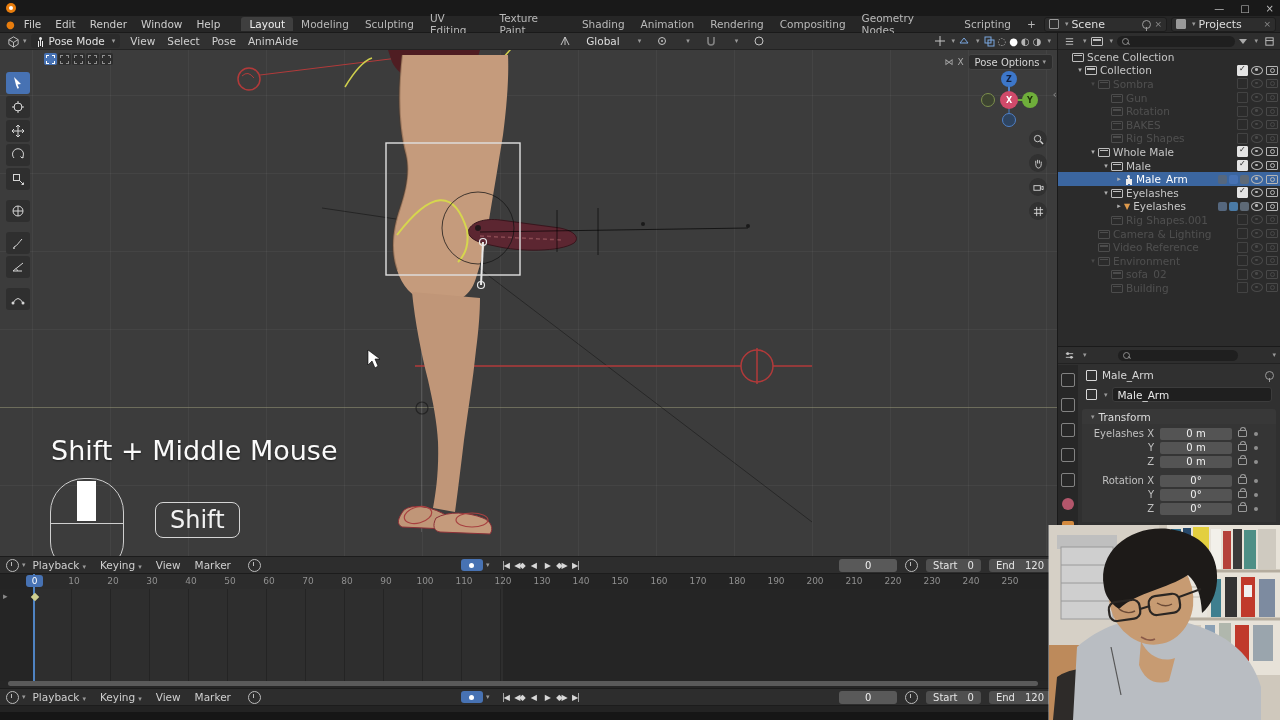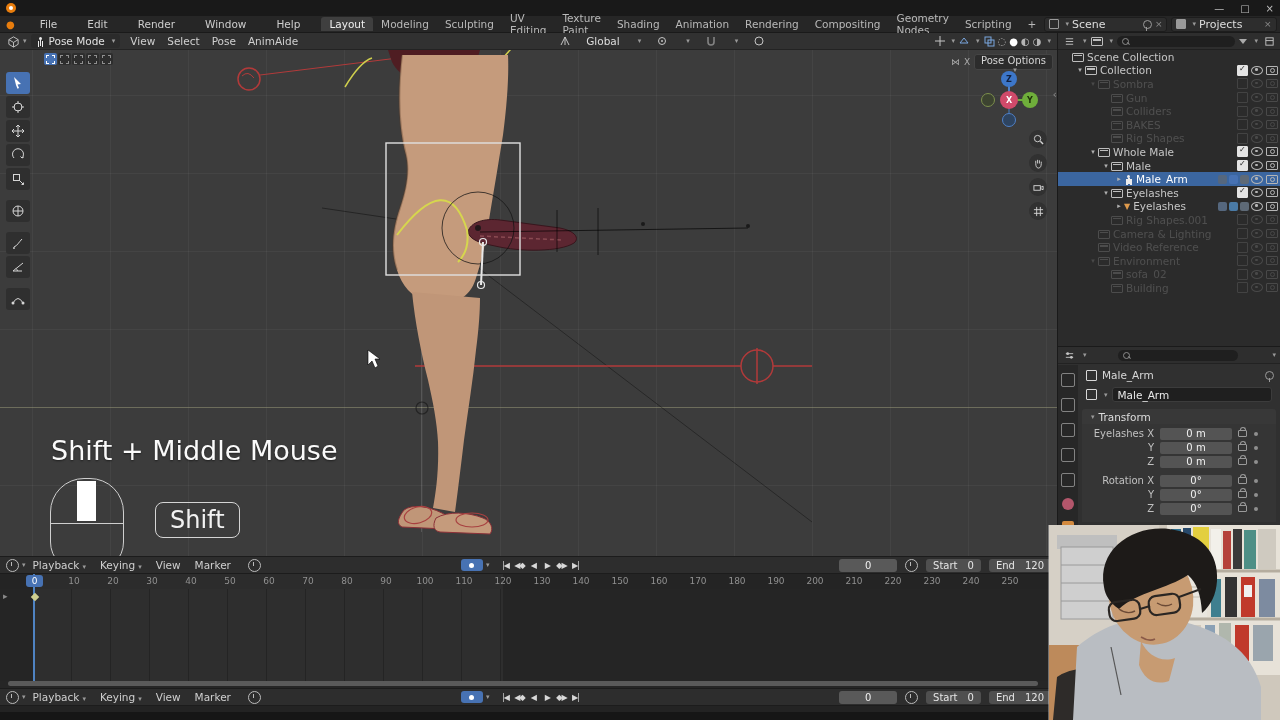--- a/index.html
+++ b/index.html
@@ -11,21 +11,21 @@
   .dim{opacity:.48;}
   
   #titlebar{left:0;top:0;width:1280px;height:16px;background:#191919;display:flex;align-items:center;padding:0 6px;box-sizing:border-box;}
   #blender-logo{width:10px;height:10px;border-radius:50%;background:#e87d0d;position:relative;margin-right:6px;flex:none;}
   #blender-logo::after{content:"";position:absolute;left:3px;top:2.5px;width:4px;height:4px;border-radius:50%;background:#fff;}
   #title-text{font-size:10px;color:#b9b9b9;white-space:nowrap;}
   #win-controls{margin-left:auto;display:flex;gap:16px;color:#bdbdbd;font-size:10px;}
   #win-controls span{cursor:default;}
   
   #topbar{left:0;top:16px;width:1280px;height:17px;background:#262626;display:flex;align-items:center;padding:0 4px;box-sizing:border-box;border-bottom:1px solid #1a1a1a;}
-  #topbar .menu{padding:0 7px;font-size:10.5px;color:#cdcdcd;margin-left:16px;}
+  #topbar .menu{padding:0 7px;font-size:10.5px;color:#cdcdcd;}
   #ws-tabs{display:flex;margin-left:14px;height:100%;align-items:center;}
   #ws-tabs .tab{padding:1px 8px;font-size:10.5px;color:#b9b9b9;border-radius:3px 3px 0 0;}
   #ws-tabs .tab.active{background:#3f3f3f;color:#efefef;}
   #scene-cluster{margin-left:auto;display:flex;align-items:center;gap:4px;}
   .sel-box{display:flex;align-items:center;background:#2d2d2d;border:1px solid #1d1d1d;border-radius:3px;height:13px;padding:0 4px;gap:3px;}
   .mini-sq{width:8px;height:8px;border:1px solid #9a9a9a;border-radius:1px;display:inline-block;}
   .mini-sq.fill{background:#9a9a9a;}
   .mini-x{color:#8a8a8a;font-size:9px;}
   
   #viewport{left:0;top:33px;width:1057px;height:523px;background:#3c3c3c;}
@@ -49,21 +49,21 @@
   #select-mode .smb.active{background:#4772b3;}
   #select-mode .smb.active span{border-color:#fff;}
   #toolbar{position:absolute;left:6px;top:22px;display:flex;flex-direction:column;gap:2px;z-index:4;}
   #toolbar .tbtn{width:24px;height:22px;background:rgba(46,46,46,.9);border-radius:3px;display:flex;align-items:center;justify-content:center;}
   #toolbar .tbtn.active{background:#4772b3;}
   #toolbar .gap{height:6px;}
   #vp-text{position:absolute;left:44px;top:22px;line-height:12.5px;font-size:10px;z-index:3;}
   #vp-text .l1,#vp-text .l3{color:#d8d8d8;}
   #vp-text .l2{color:#cfd24e;}
   #pose-options{position:absolute;right:4px;top:4px;display:flex;align-items:center;gap:4px;z-index:4;}
-  #pose-options .pill{display:flex;align-items:center;background:#2c2c2c;border:1px solid #444;border-radius:3px;height:14px;padding:0 6px;font-size:10px;color:#d5d5d5;flex-direction:column;}
+  #pose-options .pill{display:flex;align-items:center;background:#2c2c2c;border:1px solid #444;border-radius:3px;height:14px;padding:0 6px;font-size:10px;color:#d5d5d5;}
   #pose-options .mini{color:#aaa;font-size:9px;}
   #nav-gizmo{position:absolute;right:16px;top:18px;z-index:4;}
   #vp-nav-btns{position:absolute;right:10px;top:80px;display:flex;flex-direction:column;gap:6px;z-index:4;}
   #vp-nav-btns .vbtn{width:18px;height:18px;border-radius:50%;background:rgba(40,40,40,.55);display:flex;align-items:center;justify-content:center;}
   #sidebar-toggle{position:absolute;right:0;top:38px;color:#8a8a8a;font-size:11px;z-index:4;}
   
   #keymap-text{position:absolute;left:51px;top:385px;font-size:27px;color:#fafafa;z-index:6;text-shadow:0 1px 2px rgba(0,0,0,.5);text-align:center;}
   #mouse-icon{position:absolute;left:50px;top:428px;width:72px;height:92px;border:1.5px solid #cfcfcf;border-radius:34px 34px 30px 30px;z-index:6;}
   #mouse-icon .mid{position:absolute;left:26px;top:2px;width:19px;height:40px;background:#fff;}
   #mouse-icon .hr{position:absolute;left:0;right:0;top:44px;height:0;border-top:1.5px solid #cfcfcf;}
@@ -508,21 +508,21 @@
           <span class="ico-collection"></span>
           <span class="lbl">Gun</span>
           <span class="spacer"></span>
           <span class="cb"></span>
           <span class="ico-eye"></span>
           <span class="ico-cam"></span>
         </div>
         <div class="ol-row dim" style="padding-left: 43px;">
           <span class="arrow"></span>
           <span class="ico-collection"></span>
-          <span class="lbl">Colliders</span>
+          <span class="lbl">Rotation</span>
           <span class="spacer"></span>
           <span class="cb"></span>
           <span class="ico-eye"></span>
           <span class="ico-cam"></span>
         </div>
         <div class="ol-row dim" style="padding-left: 43px;">
           <span class="arrow"></span>
           <span class="ico-collection"></span>
           <span class="lbl">BAKES</span>
           <span class="spacer"></span>

